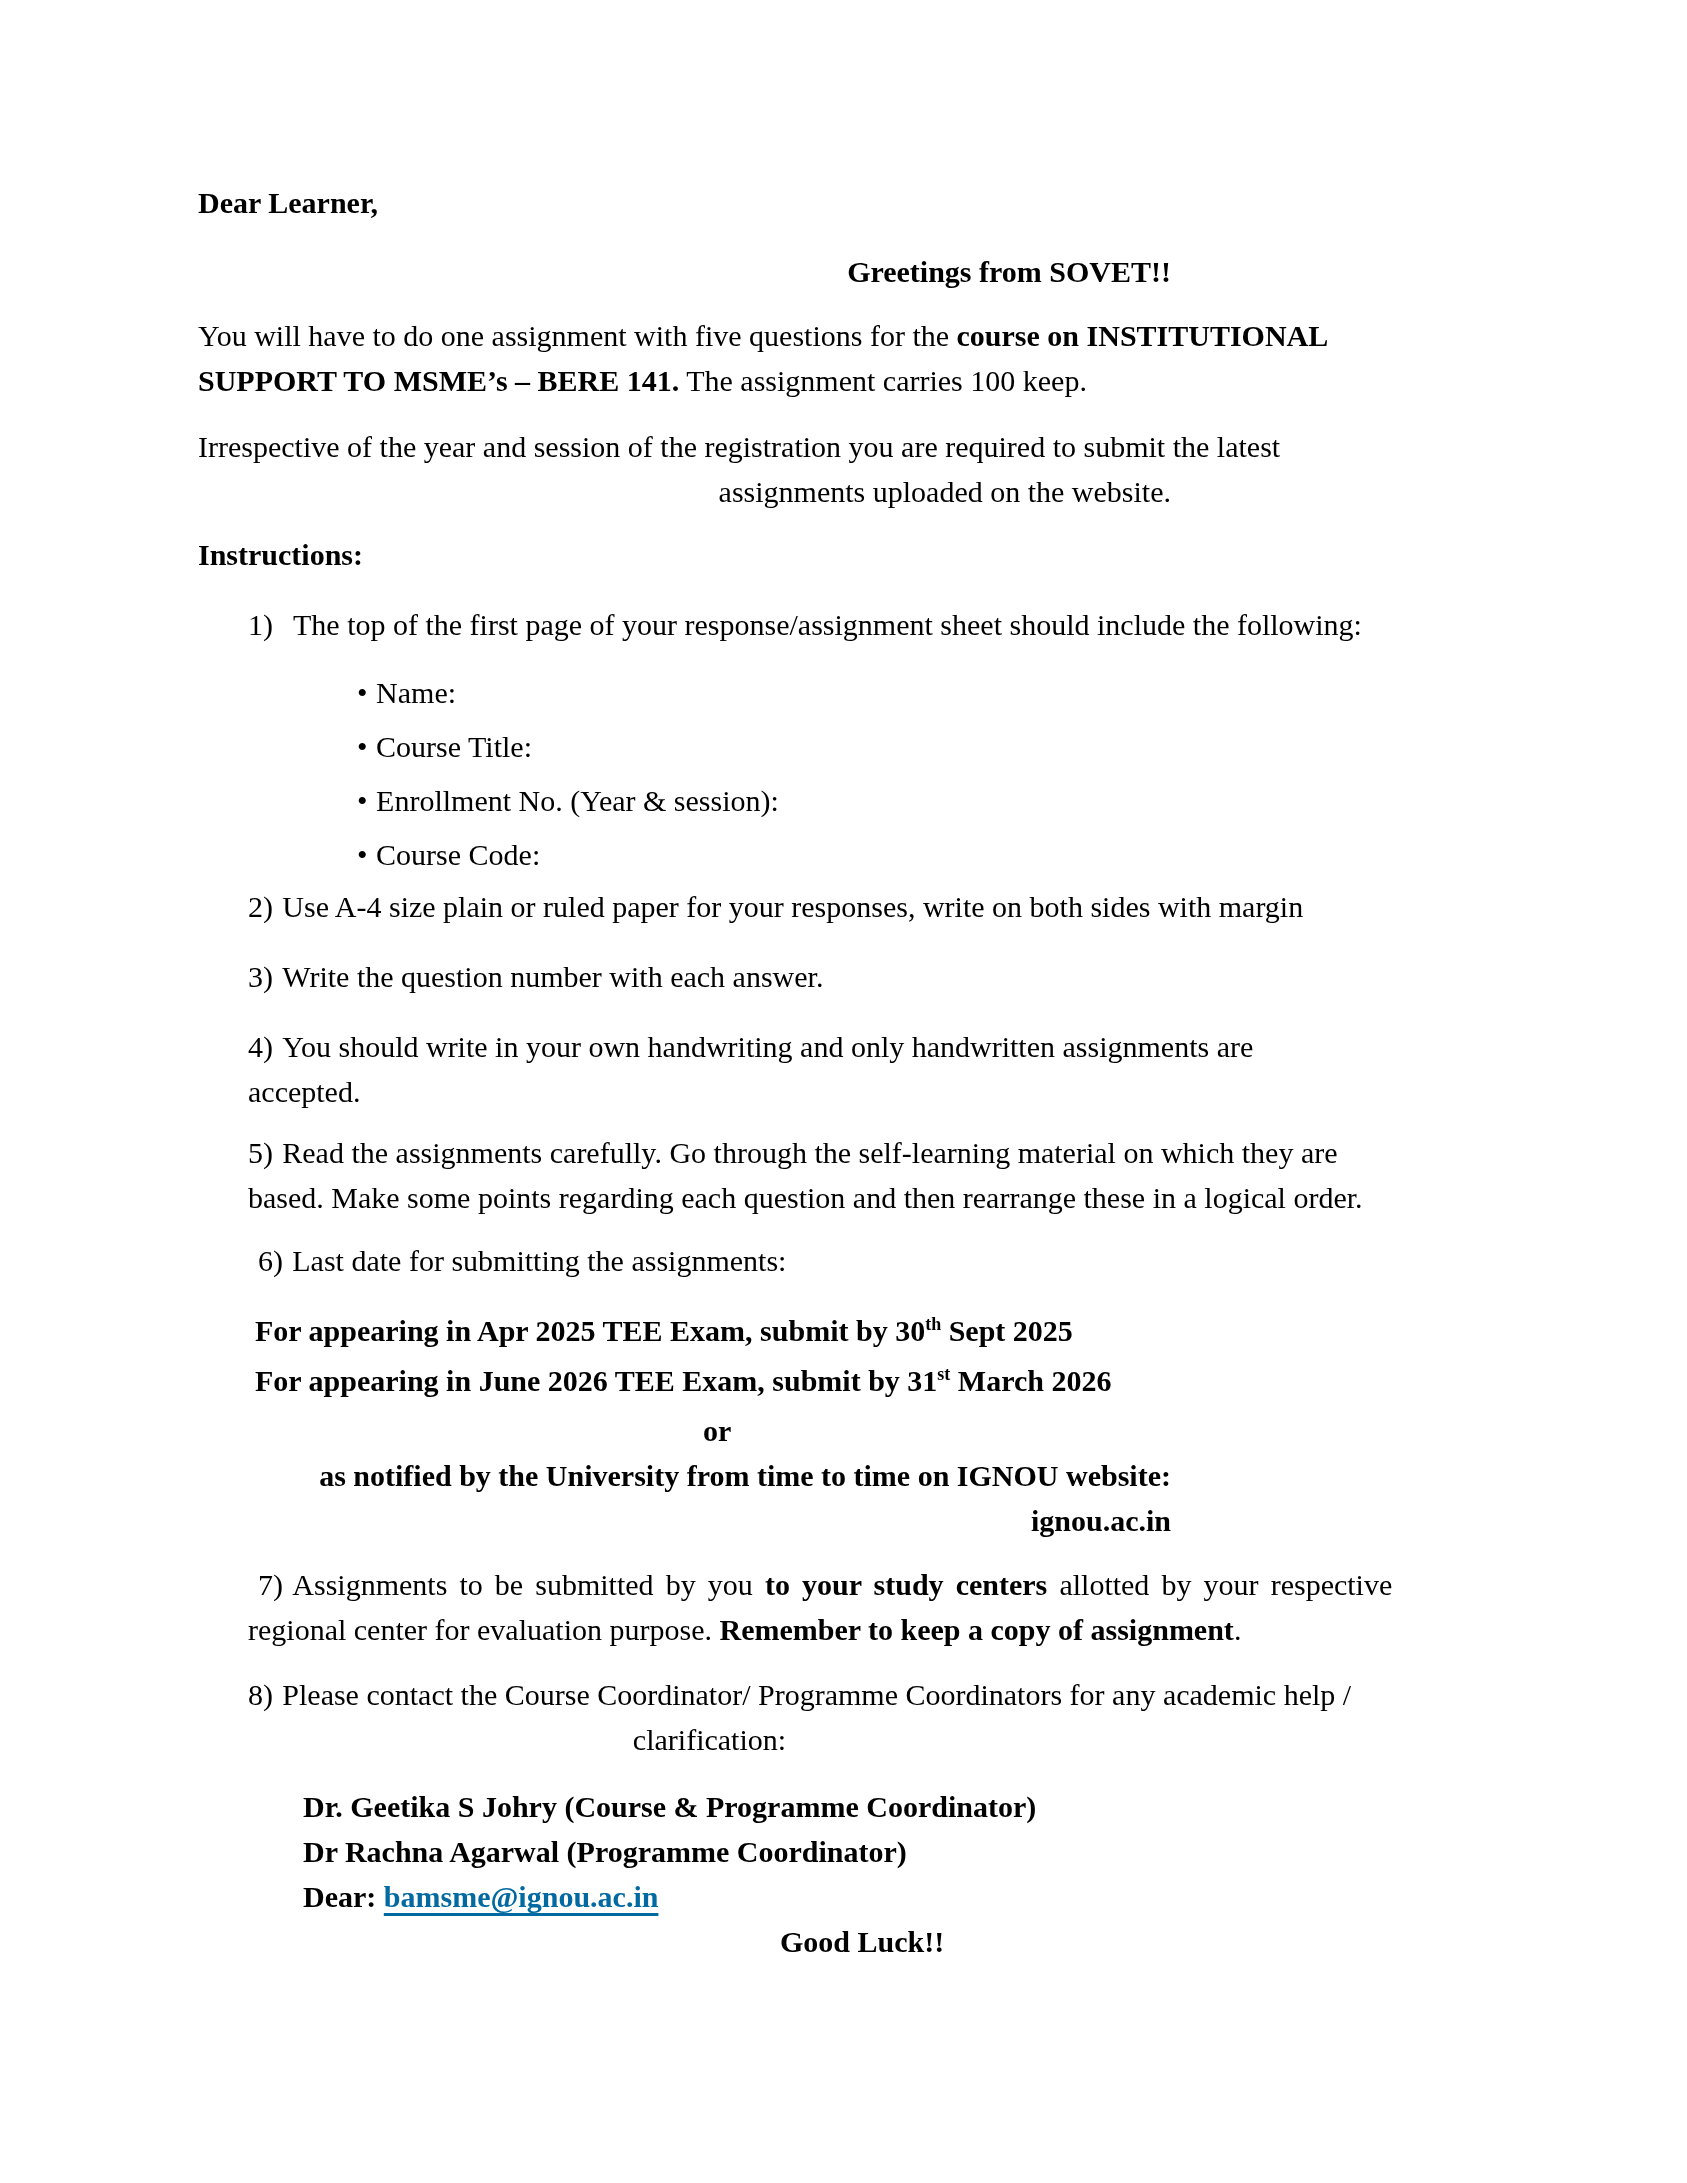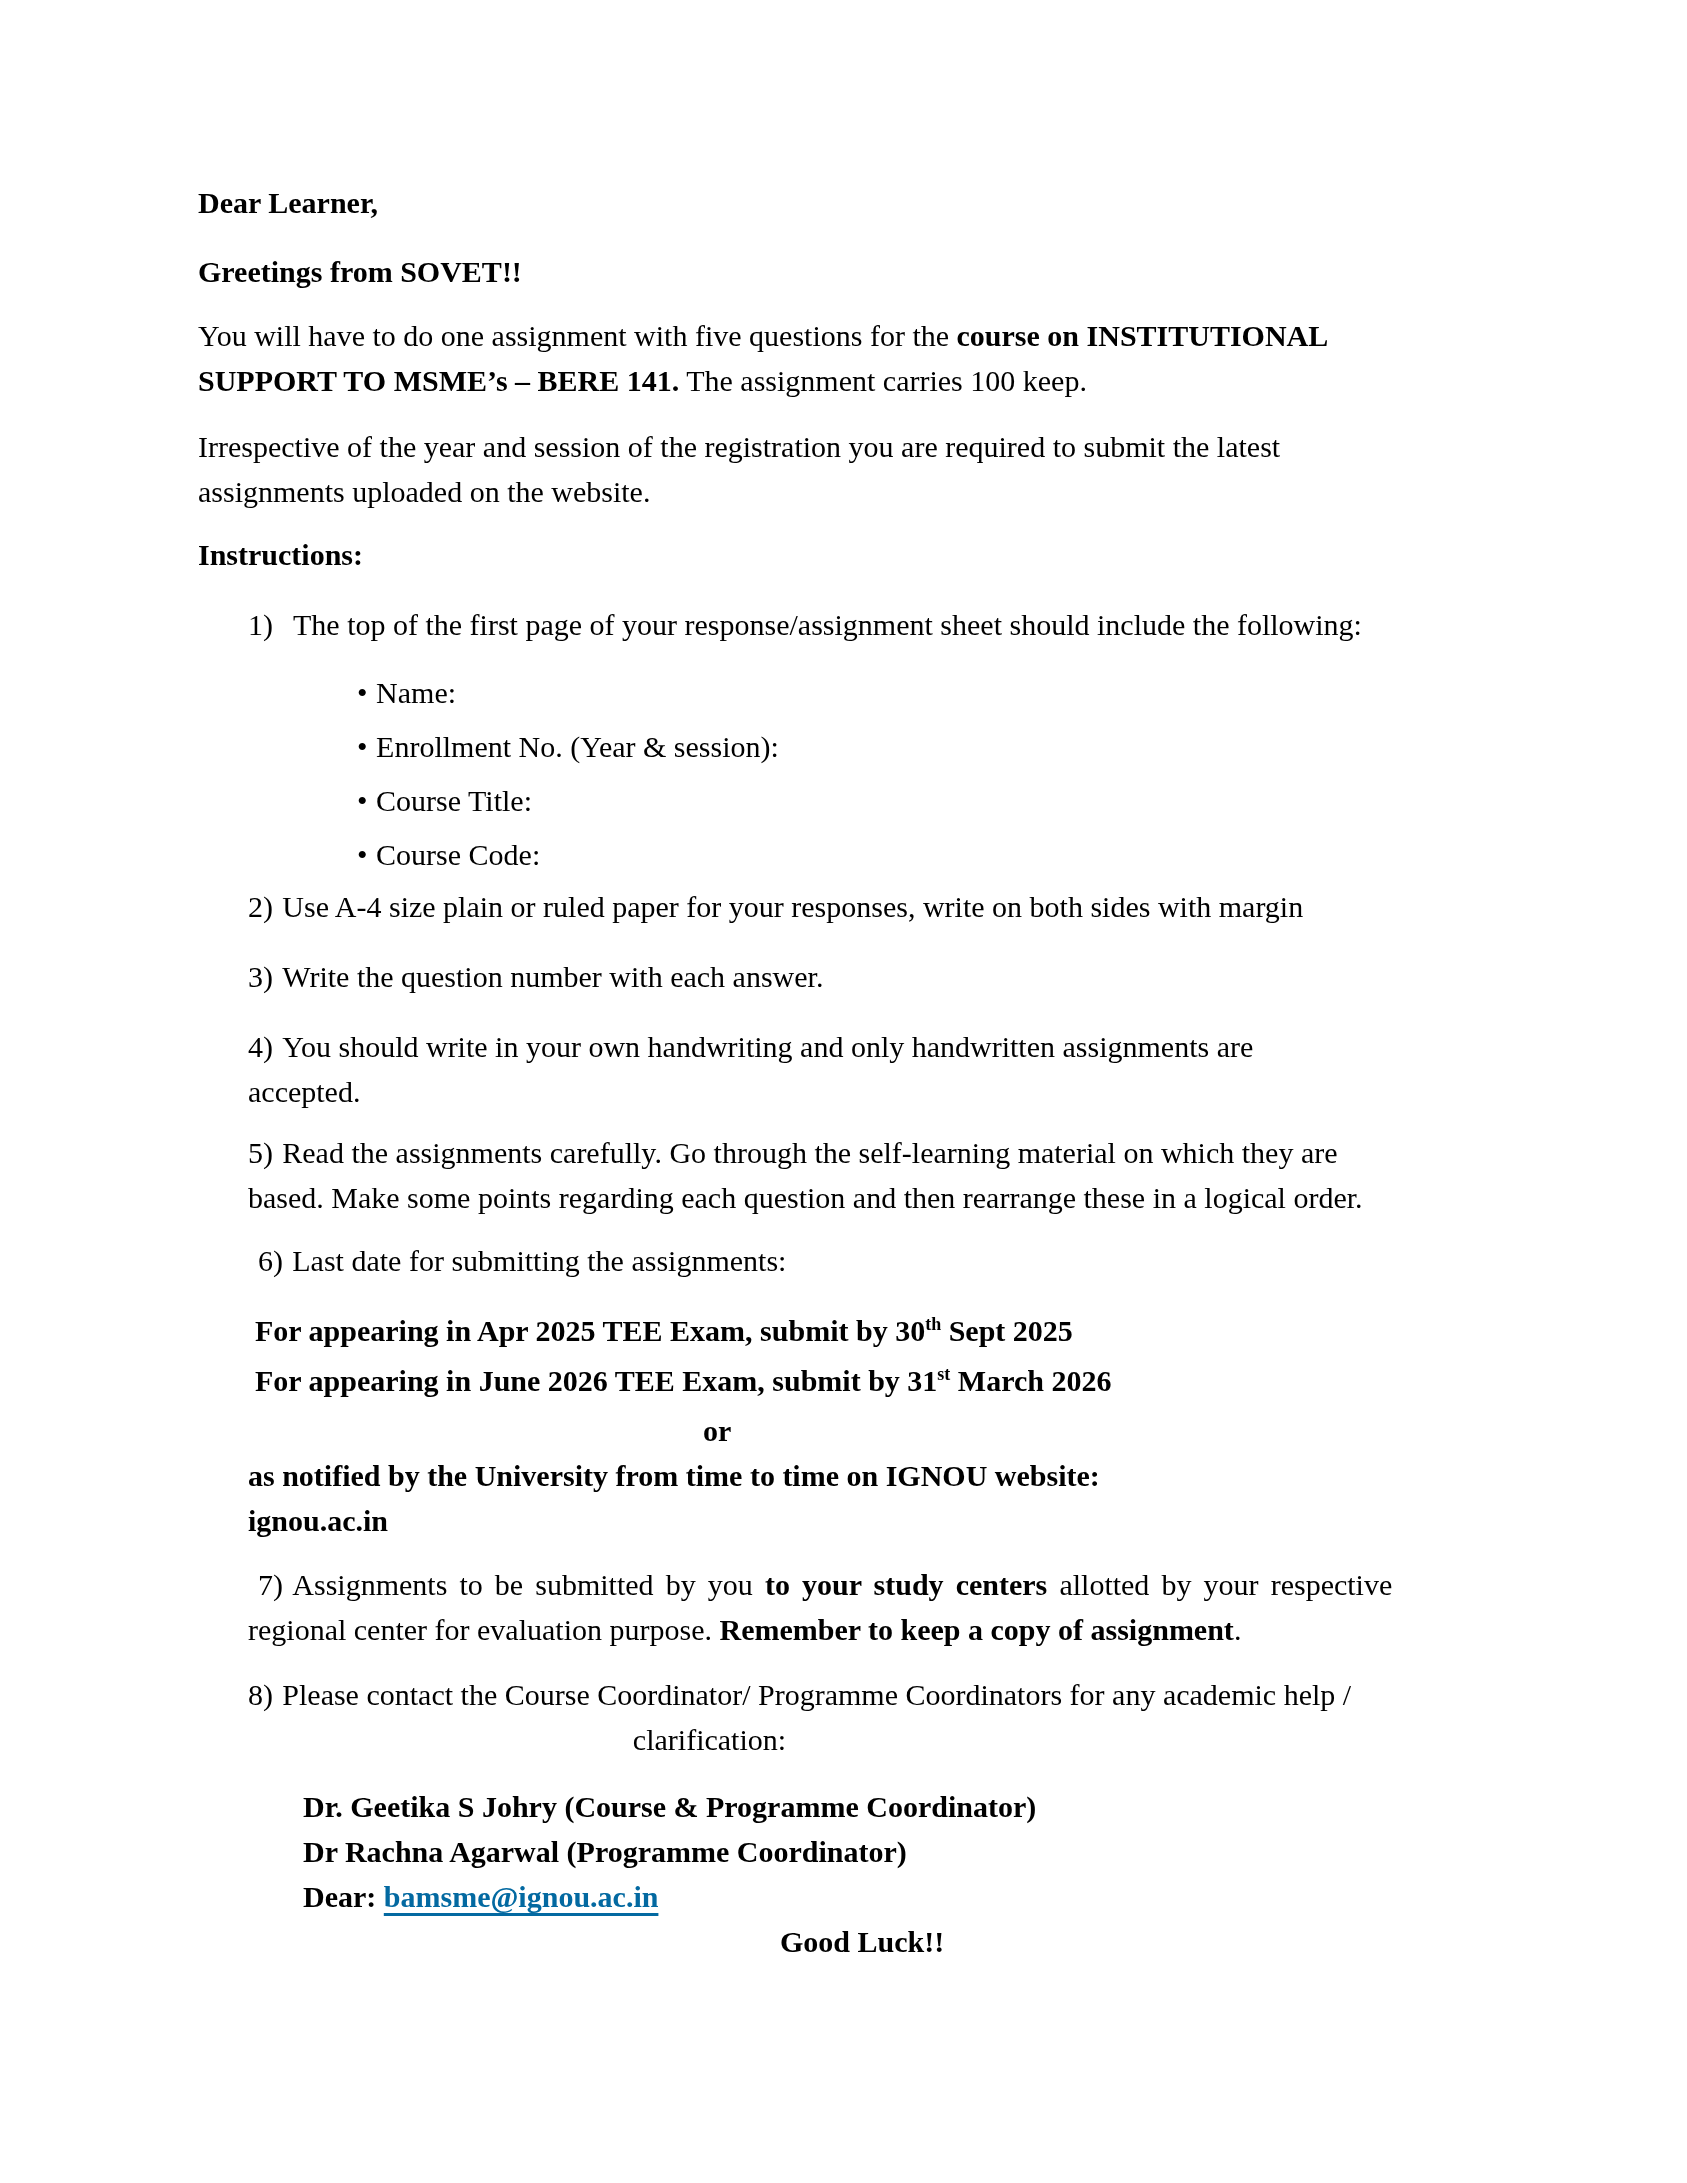--- a/index.html
+++ b/index.html
@@ -33,21 +33,21 @@
   .ind-bullet { margin-left: 159px; }
   .ind-dates  { margin-left: 57px;  }
   .ind-coord  { margin-left: 105px; }
   .ind-or     { margin-left: 505px; }
   .ind-luck   { margin-left: 582px; }
   .fl-indent  { text-indent: 10px; }
   
   .mb10 { margin-bottom: 6.6px; }
   .mb14 { margin-bottom: 9.3px; }
   .mb24 { margin-bottom: 16px; }
-  .mb28 { margin-bottom: 18.5px; }
+  .mb28 { margin-bottom: 18.5px; text-align: right; }
   .mb30 { margin-bottom: 20px; }
   .mb32 { margin-bottom: 21px; }
   .mb34 { margin-bottom: 22.5px; text-align: center; }
   .mb36 { margin-bottom: 24px; }
   .mb38 { margin-bottom: 25px; }
   .num { margin-right: 9.3px; }
   .num-wide { margin-right: 20px; }
   .bullet-char { margin-right: 8.6px; }
   .stretch { word-spacing: 4.6px; }
   a.email-link {
@@ -89,26 +89,26 @@
     </span>
   </div>
 
   <div class="para ind-bullet mb14">
     <span class="line">
       <span class="bullet-char">•</span><span>Name:</span>
     </span>
   </div>
   <div class="para ind-bullet mb14">
     <span class="line">
-      <span class="bullet-char">•</span><span>Enrollment No. (Year &amp; session):</span>
+      <span class="bullet-char">•</span><span>Course Title:</span>
     </span>
   </div>
   <div class="para ind-bullet mb14">
     <span class="line">
-      <span class="bullet-char">•</span><span>Course Title:</span>
+      <span class="bullet-char">•</span><span>Enrollment No. (Year &amp; session):</span>
     </span>
   </div>
   <div class="para ind-bullet mb10">
     <span class="line">
       <span class="bullet-char">•</span><span>Course Code:</span>
     </span>
   </div>
 
   <div class="para ind-item mb38">
     <span class="line">

